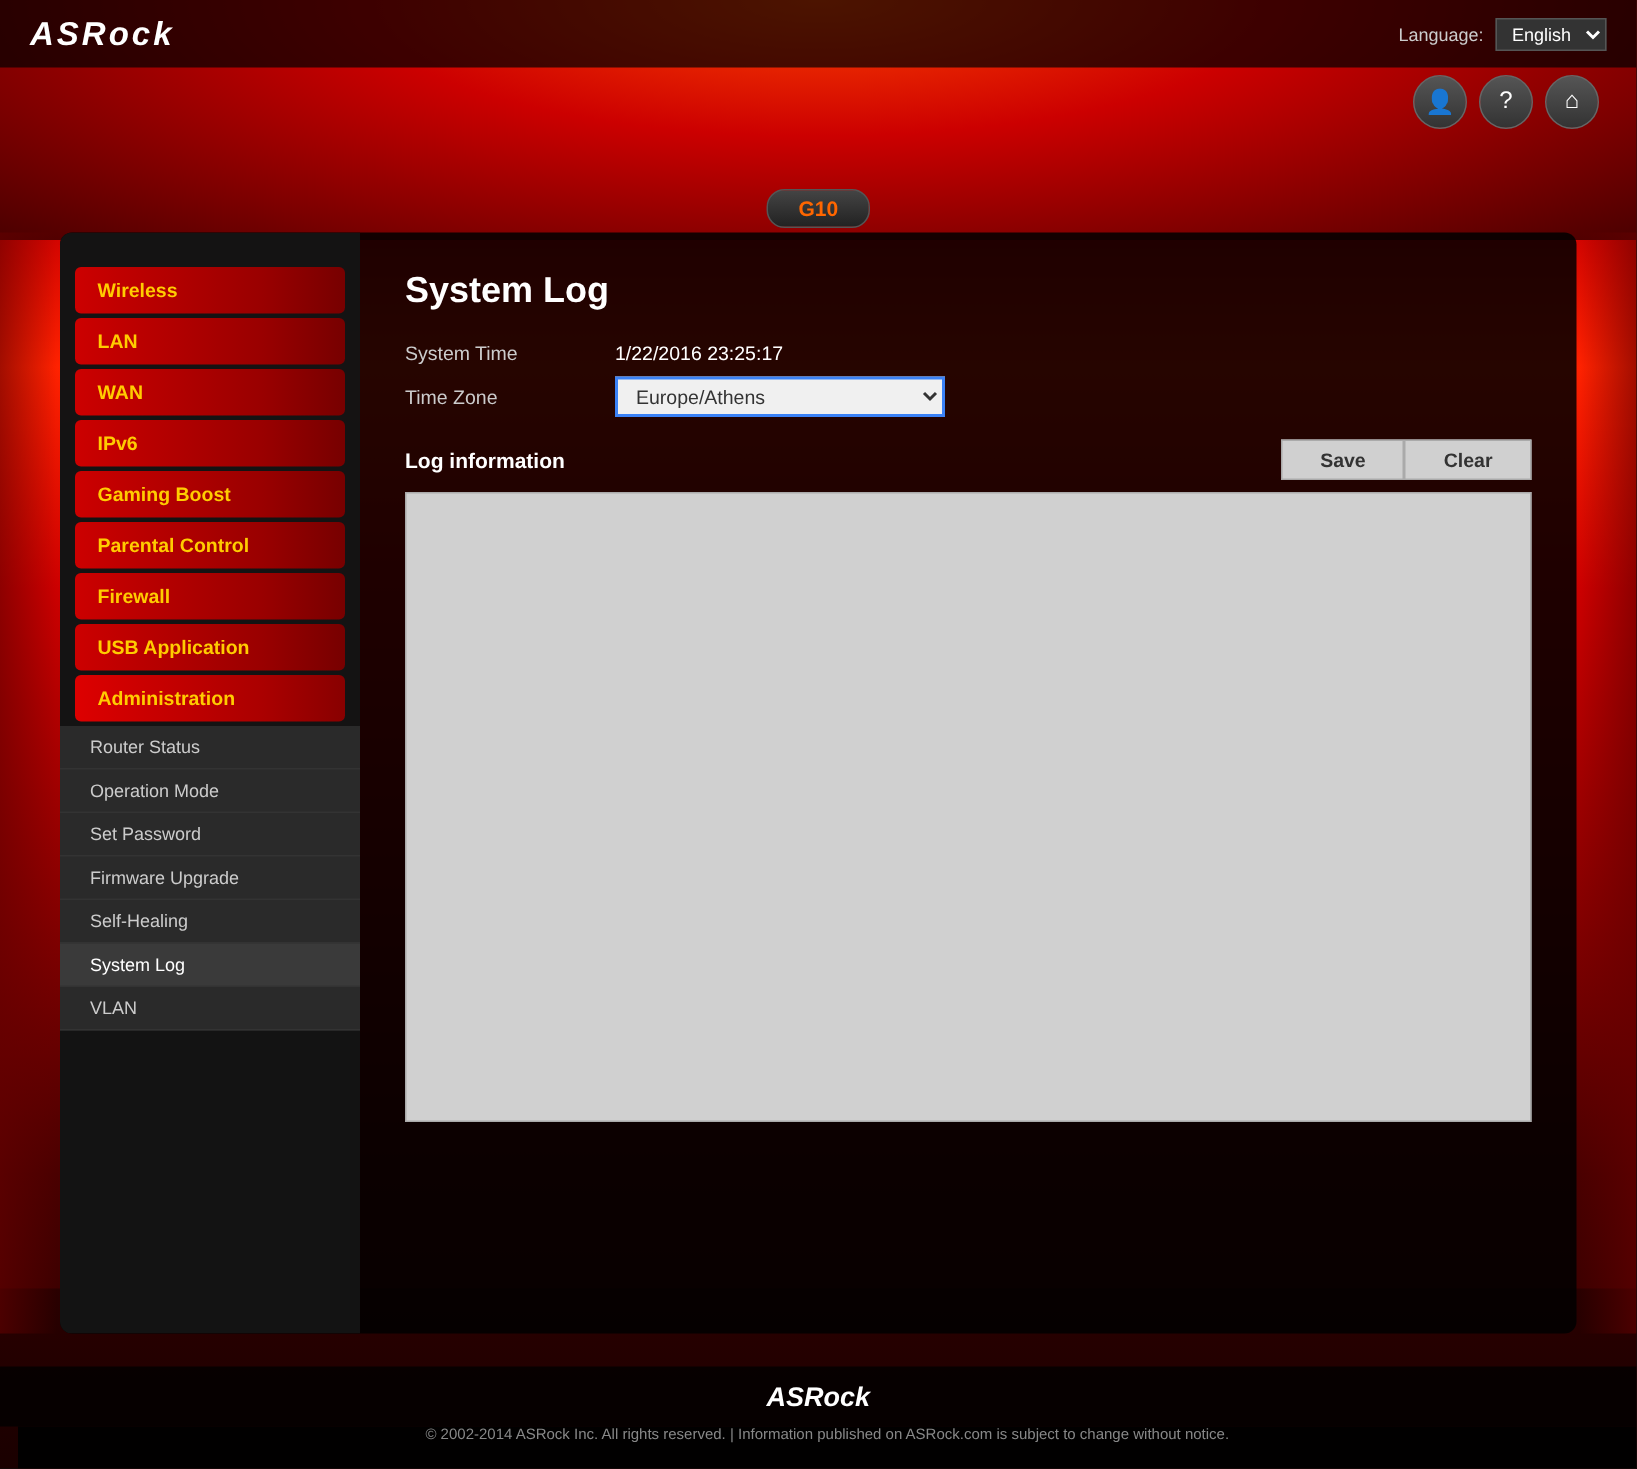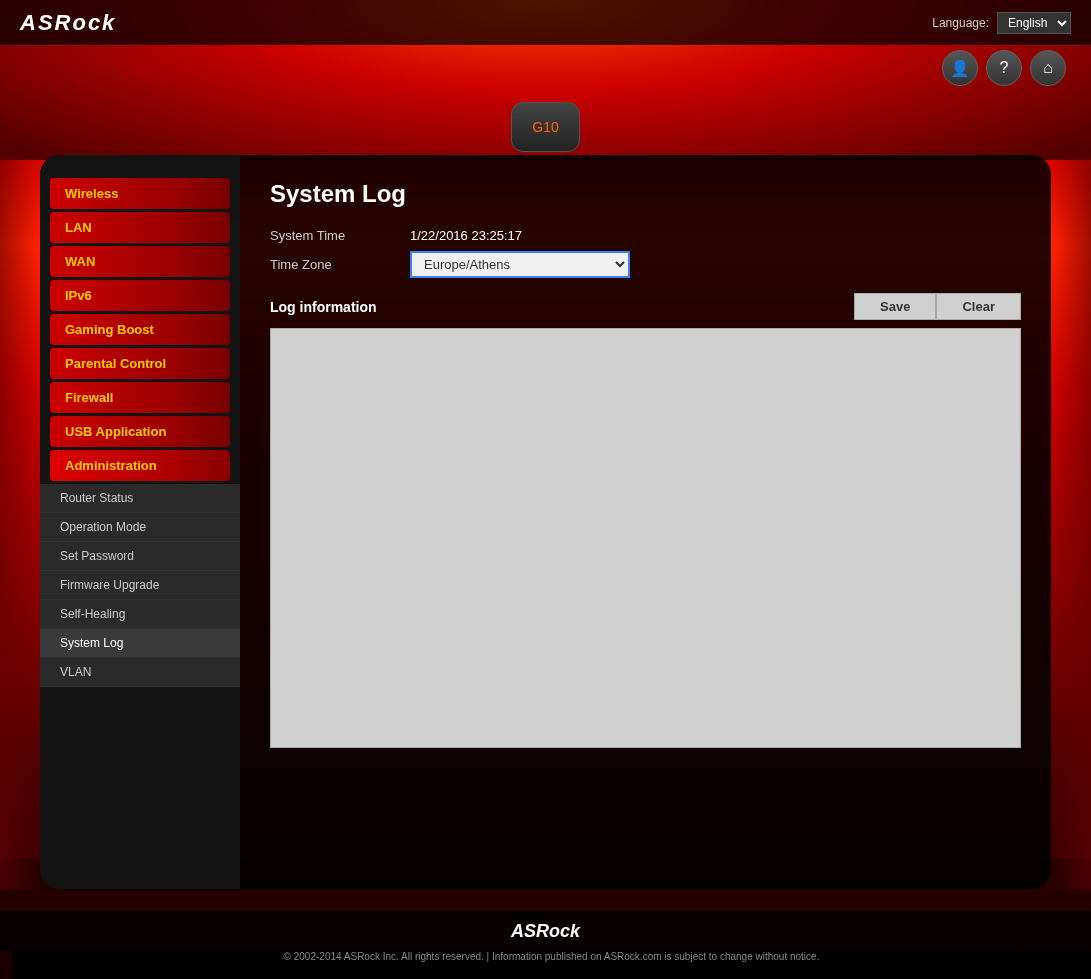--- a/index.html
+++ b/index.html
@@ -90,22 +90,22 @@
       display: flex;
       align-items: flex-end;
       justify-content: center;
       padding-bottom: 8px;
     }
 
     .model-badge {
       background: linear-gradient(180deg, #444 0%, #222 100%);
       color: #ff6600;
       font-size: 14px;
-      font-weight: normal;
-      padding: 16px 20px;
+      font-weight: bold;
+      padding: 4px 20px;
       border-radius: 12px;
       border: 1px solid #555;
     }
 
     
     .top-icons {
       position: absolute;
       top: 50px;
       right: 25px;
       z-index: 10;
@@ -128,21 +128,21 @@
     }
 
     
     .main-panel {
       position: absolute;
       top: 155px;
       left: 40px;
       right: 40px;
       bottom: 90px;
       background: rgba(0,0,0,0.85);
-      border-radius: 20px;
+      border-radius: 8px;
       z-index: 6;
       display: flex;
       overflow: hidden;
     }
 
     
     .sidebar {
       width: 200px;
       min-width: 200px;
       background: rgba(20,20,20,0.95);

